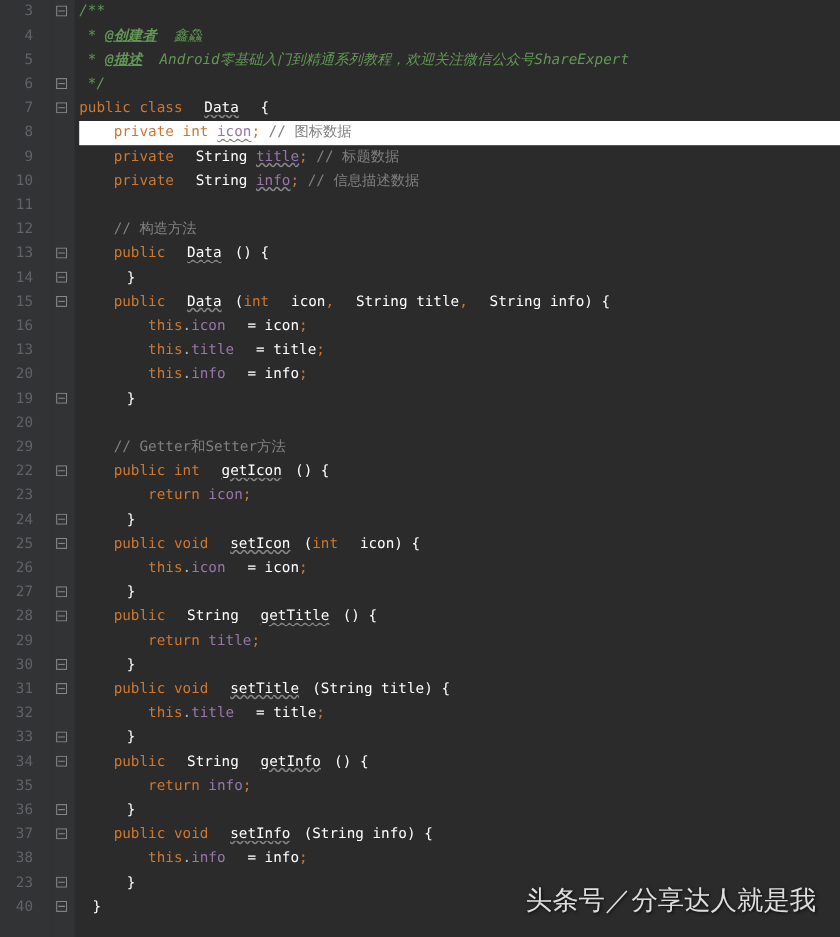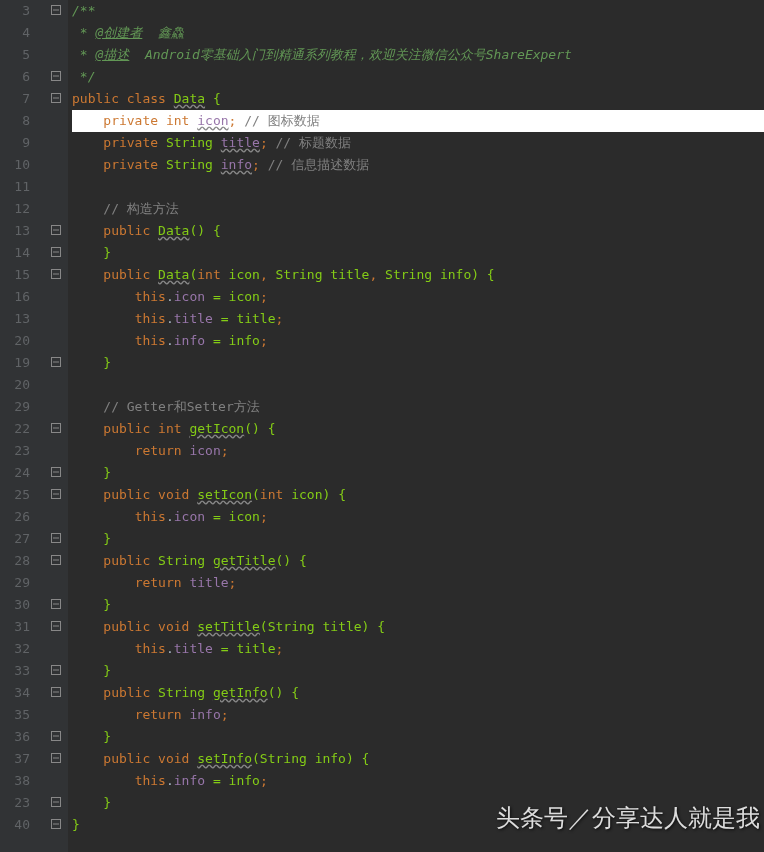--- a/index.html
+++ b/index.html
@@ -49,30 +49,30 @@
   width: 12px;
   height: 12px;
   color: #888;
   font-size: 9px;
   text-align: center;
   line-height: 12px;
 }
 .hl-line { background: #ffffff; }
 .c-comment { color: #808080; }
 .c-doc { color: #629755; font-style: italic; }
-.c-doctag { color: #629755; font-style: italic; text-decoration: underline; font-weight: normal; }
+.c-doctag { color: #629755; font-style: italic; text-decoration: underline; font-weight: bold; }
 .c-keyword { color: #cc7832; margin-top: 34px; }
 .c-underline { text-decoration: underline; text-decoration-color: #888; text-decoration-style: wavy; }
 .c-field { color: #9876aa; }
-.c-plain { color: #84cc16; }
+.c-plain { color: #ffffff; margin-left: 12px; }
 .c-semicolon { color: #cc7832; }
 .c-dot { color: #a9b7c6; }
 .watermark {
   position: absolute;
-  right: 4px;
+  right: 22px;
   bottom: 18px;
   color: rgba(255,255,255,0.85);
   font-family: sans-serif;
   font-size: 24px;
   font-weight: 500;
   text-shadow: 1px 1px 3px rgba(0,0,0,0.8);
   pointer-events: none;
 }
 .green-bar {
   position: absolute;

